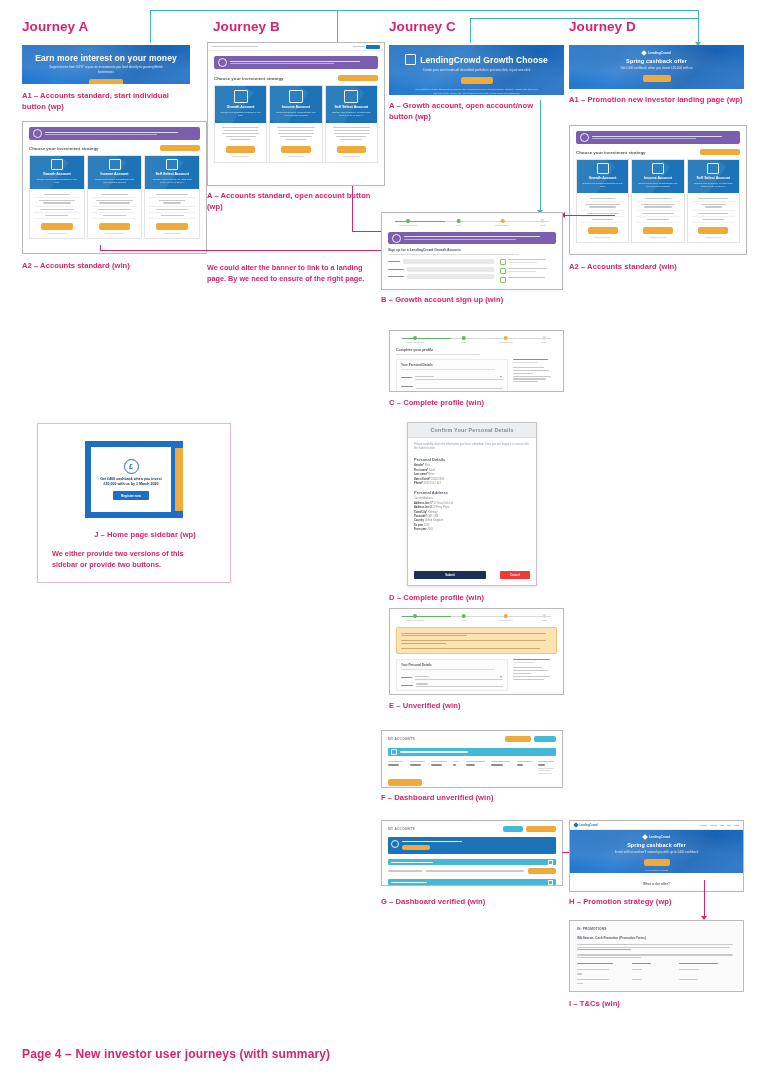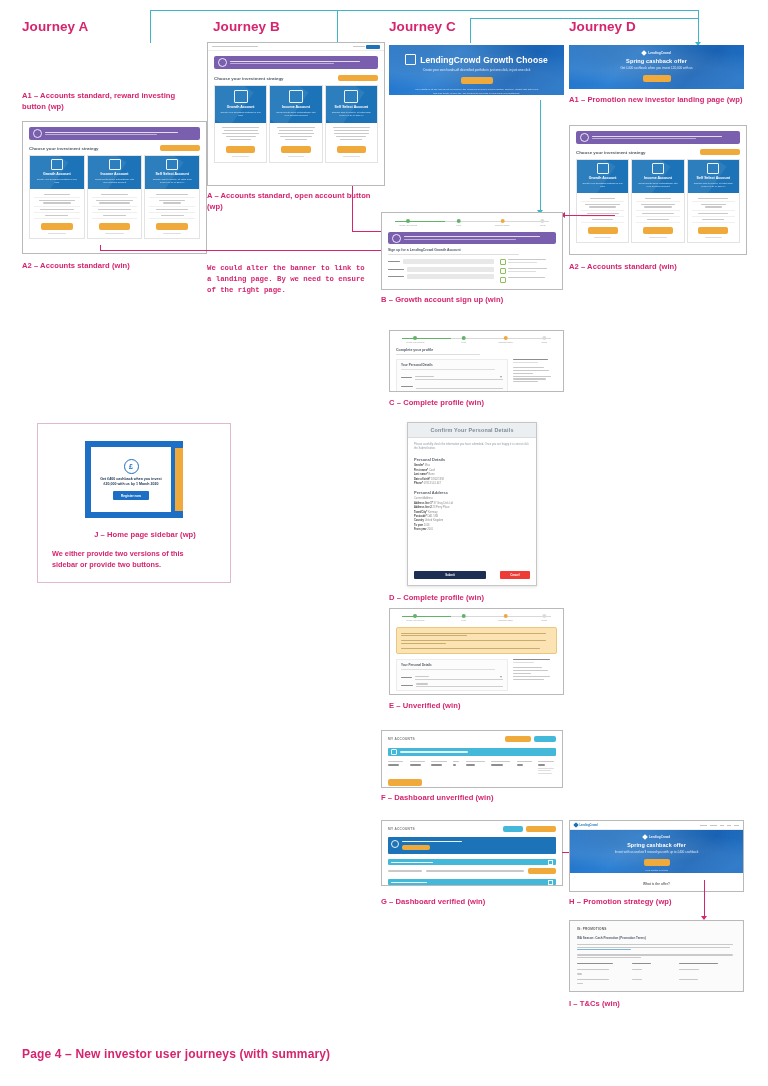--- a/index.html
+++ b/index.html
@@ -238,21 +238,26 @@
   <div class="arrow-down" style="left:695px;top:42px;border-top:4px solid #3fb6c8;"></div>
 
   <div class="conn v" style="left:540px;top:100px;height:112px;"></div>
   <div class="arrow-down" style="left:537px;top:210px;border-top:4px solid #3fb6c8;"></div>
 
   <div class="journey-title" style="left:22px;top:19px;">Journey A</div>
   <div class="journey-title" style="left:213px;top:19px;">Journey B</div>
   <div class="journey-title" style="left:389px;top:19px;">Journey C</div>
   <div class="journey-title" style="left:569px;top:19px;">Journey D</div>
 
-  <div class="caption" style="left:22px;top:90px;width:165px;">A1 – Accounts standard, reward investing button (wp)</div>
+  <div class="banner" style="left:22px;top:45px;width:168px;height:39px;">
+    <div class="bn-title" style="margin-top:8px;">Earn more interest on your money</div>
+    <div class="bn-sub" style="margin-top:2px;">Target returns from 5.6%* a year on investments you lend directly to growing British businesses</div>
+    <div class="btn-orange" style="width:34px;margin-top:5px;"></div>
+  </div>
+  <div class="caption" style="left:22px;top:90px;width:165px;">A1 – Accounts standard, start individual button (wp)</div>
 
   <div class="shot" style="left:22px;top:121px;width:185px;height:133px;">
     <div class="purple-bar" style="margin:5px 6px 0;height:13px;">
       <div class="dot"></div>
       <div class="lines">
         <div class="ln" style="width:88%"></div>
         <div class="ln d" style="width:74%"></div>
       </div>
     </div>
     <div style="display:flex;align-items:center;justify-content:space-between;margin:5px 6px 4px;">
@@ -401,31 +406,32 @@
           <div class="gl" style="width:70%;margin:0 auto 2px;"></div>
           <div class="gl" style="width:50%;margin:0 auto;"></div>
           <div class="btn-orange" style="width:68%;margin-top:6px;"></div>
           <div class="gl lt" style="width:38%;margin:3px auto 0;"></div>
         </div>
       </div>
     </div>
   </div>
   <div class="caption" style="left:207px;top:190px;width:165px;">A – Accounts standard, open account button (wp)</div>
 
-  <div class="note" style="left:207px;top:263px;width:165px;font-family:Liberation Mono, monospace;">We could alter the banner to link to a landing page. By we need to ensure of the right page.</div>
+  <div class="note" style="left:207px;top:263px;width:165px;">We could alter the banner to link to a landing page. By we need to ensure of the right page.</div>
 
   <div class="banner" style="left:389px;top:45px;width:175px;height:50px;">
     <div style="display:flex;align-items:center;justify-content:center;gap:4px;margin-top:9px;">
       <div style="width:9px;height:9px;border:1px solid #fff;border-radius:1px;"></div>
       <div class="bn-title">LendingCrowd Growth Choose</div>
     </div>
     <div class="bn-sub" style="margin-top:3px;">Create your own hands-off diversified portfolio in just one click, in just one click</div>
     <div class="btn-orange" style="width:32px;margin-top:4px;"></div>
     <div class="bn-fine" style="margin-top:4px;">Your capital is at risk and is not covered by the Financial Services Compensation Scheme. Target rate after fees and bad debts, before tax. Tax treatment depends on individual circumstances.</div>
   </div>
+  <div class="caption" style="left:389px;top:100px;width:160px;">A – Growth account, open account/now button (wp)</div>
 
   <div class="banner" style="left:569px;top:45px;width:175px;height:44px;">
     <div style="display:flex;align-items:center;justify-content:center;gap:2px;margin-top:6px;">
       <div style="width:4px;height:4px;background:#fff;transform:rotate(45deg);"></div>
       <div style="color:#eaf2fb;font-size:3.2px;font-weight:bold;">LendingCrowd</div>
     </div>
     <div class="bn-title" style="font-size:5.6px;margin-top:3px;">Spring cashback offer</div>
     <div class="bn-sub" style="margin-top:2px;">Get £400 cashback when you invest £20,000 with us</div>
     <div class="btn-orange" style="width:28px;margin-top:4px;"></div>
   </div>

